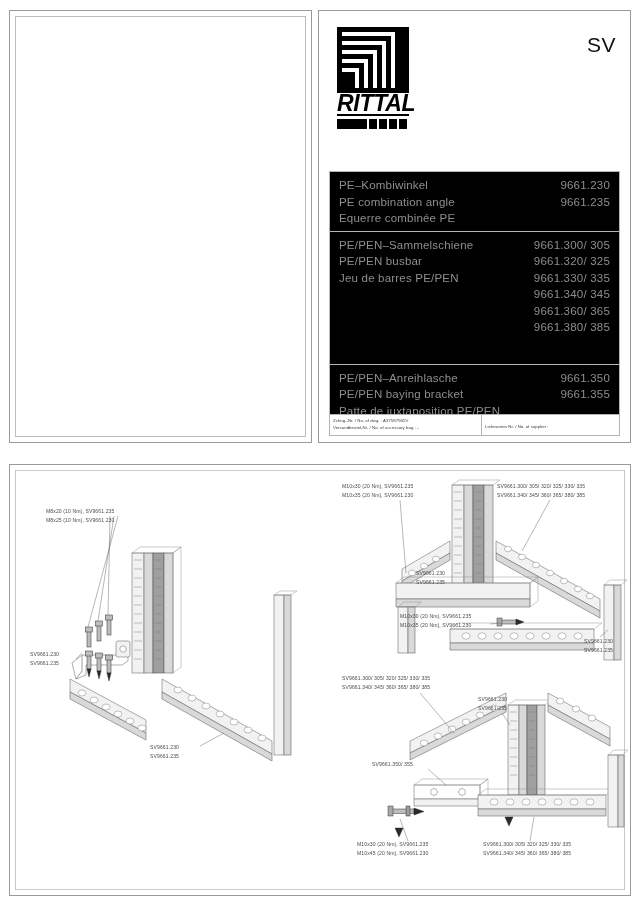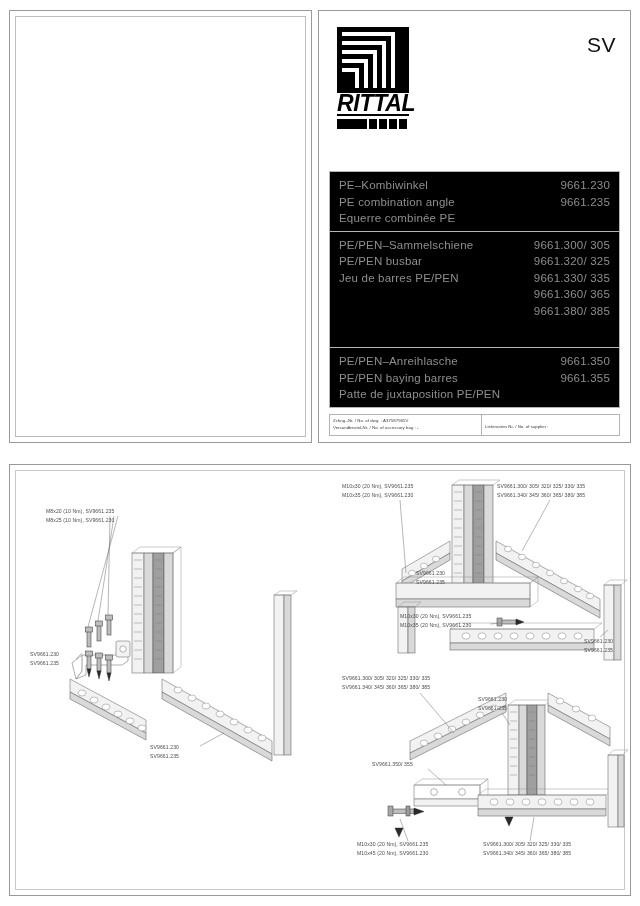--- a/index.html
+++ b/index.html
@@ -293,36 +293,40 @@
         <div class="pt-row">
           <span class="pt-name">PE/PEN busbar</span>
           <span class="pt-code">9661.320/ 325</span>
         </div>
         <div class="pt-row">
           <span class="pt-name">Jeu de barres PE/PEN</span>
           <span class="pt-code">9661.330/ 335</span>
         </div>
         <div class="pt-row">
           <span class="pt-name"></span>
+          <span class="pt-code">9661.340/ 345</span>
+        </div>
+        <div class="pt-row">
+          <span class="pt-name"></span>
           <span class="pt-code">9661.360/ 365</span>
         </div>
         <div class="pt-row">
           <span class="pt-name"></span>
           <span class="pt-code">9661.380/ 385</span>
         </div>
         <div class="pt-spacer"></div>
       </div>
 
       <div class="pt-group">
         <div class="pt-row">
           <span class="pt-name">PE/PEN–Anreihlasche</span>
           <span class="pt-code">9661.350</span>
         </div>
         <div class="pt-row">
-          <span class="pt-name">PE/PEN baying barres</span>
+          <span class="pt-name">PE/PEN baying bracket</span>
           <span class="pt-code">9661.355</span>
         </div>
         <div class="pt-row">
           <span class="pt-name">Patte de juxtaposition PE/PEN</span>
           <span class="pt-code"></span>
         </div>
       </div>
     </div>
 
     <div class="meta-block">

